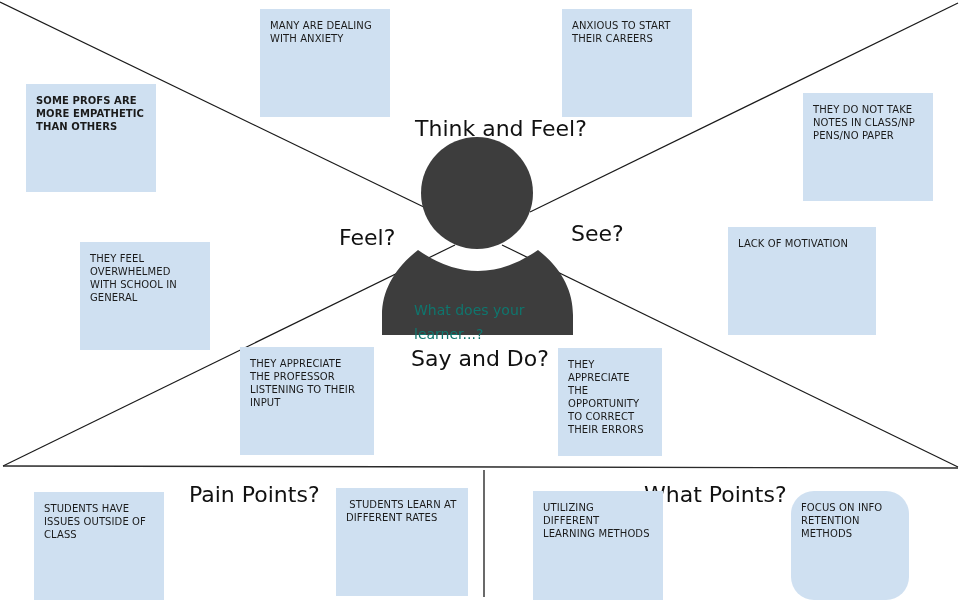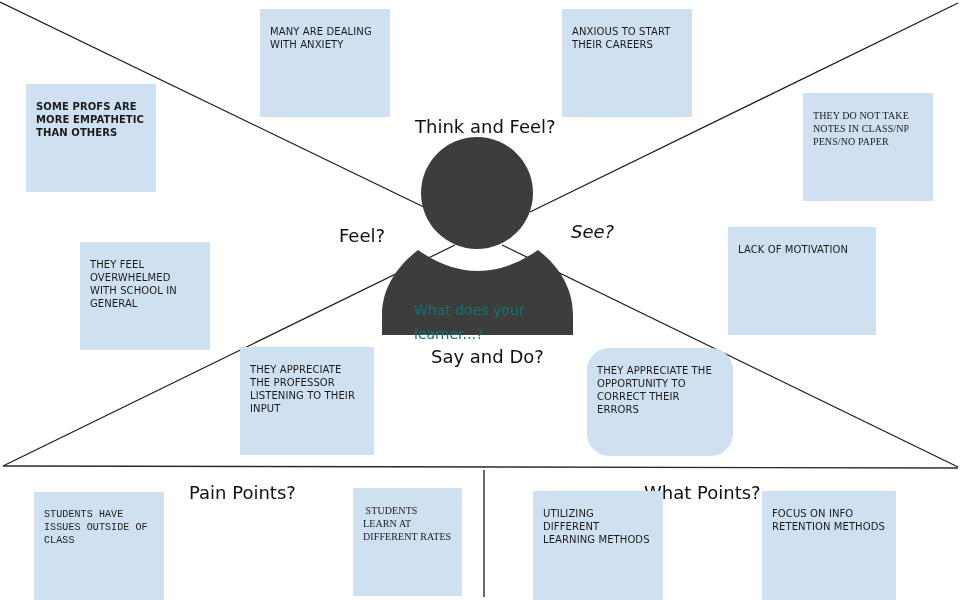--- a/index.html
+++ b/index.html
@@ -1,23 +1,23 @@
 <!DOCTYPE html>
 <html><head>
   <meta charset="utf-8">
   <style>
     html, body { margin: 0; padding: 0; background: #ffffff; }
     body { width: 960px; height: 600px; position: relative; overflow: hidden; font-family: "DejaVu Sans", sans-serif; }
     #lines { position: absolute; left: 0; top: 0; width: 960px; height: 600px; }
     .note {
       position: absolute; background: #cfe0f1; box-sizing: border-box;
-      padding: 16px 10px; font-size: 10px; line-height: 13px; color: #1b1b1b;
+      padding: 10px 10px; font-size: 10px; line-height: 13px; color: #1b1b1b;
       letter-spacing: 0.1px; text-transform: uppercase;
     }
-    .label { position: absolute; font-size: 18px; color: #111; white-space: nowrap; }
+    .label { position: absolute; font-size: 22px; color: #111; white-space: nowrap; }
     .persona-text { position: absolute; left: 414px; top: 298px; color: #0f766e; font-size: 14px; line-height: 24px; width: 150px; }
   </style>
 </head>
 <body>
 
 <svg id="lines" viewBox="0 0 960 600" xmlns="http://www.w3.org/2000/svg">
   <line x1="0" y1="2" x2="430" y2="210" stroke="#1a1a1a" stroke-width="1.2"></line>
   <line x1="958" y1="3" x2="530" y2="212" stroke="#1a1a1a" stroke-width="1.2"></line>
   <line x1="3" y1="466" x2="455" y2="245" stroke="#1a1a1a" stroke-width="1.2"></line>
   <line x1="958" y1="467" x2="502" y2="245" stroke="#1a1a1a" stroke-width="1.2"></line>
@@ -26,34 +26,34 @@
   <g>
     <path d="M382 335 L382 315 C382 290 395 268 418 250 Q478 292 538 250 C561 268 573 290 573 315 L573 335 Z" fill="#3d3d3d"></path>
     <circle cx="477" cy="193" r="56" fill="#3d3d3d"></circle>
   </g>
 </svg>
 
 <div class="persona-text">What does your learner...?</div>
 
 <div class="label" style="left:415px; top:116px;">Think and Feel?</div>
 <div class="label" style="left:339px; top:225px;">Feel?</div>
-<div class="label" style="left:571px; top:221px;font-style:italic;">See?</div>
-<div class="label" style="left:431px; top:346px;text-align:right;">Say and Do?</div>
+<div class="label" style="left:571px; top:221px;">See?</div>
+<div class="label" style="left:411px; top:346px;text-align:right;">Say and Do?</div>
 <div class="label" style="left:189px; top:482px;">Pain Points?</div>
 <div class="label" style="left:644px; top:482px;">What Points?</div>
 
 <div class="note" style="left:260px; top:9px; width:130px; height:108px;">MANY ARE DEALING WITH ANXIETY</div>
 <div class="note" style="left:562px; top:9px; width:130px; height:108px;">ANXIOUS TO START THEIR CAREERS</div>
 
 <div class="note" style="left:26px; top:84px; width:130px; height:108px;font-weight:bold;">SOME PROFS ARE MORE EMPATHETIC THAN OTHERS</div>
 <div class="note" style="left:80px; top:242px; width:130px; height:108px;">THEY FEEL OVERWHELMED WITH SCHOOL IN GENERAL</div>
 
-<div class="note" style="left:803px; top:93px; width:130px; height:108px;font-family:Liberation Serif, serif;">THEY DO NOT TAKE NOTES IN CLASS/NP PENS/NO PAPER</div>
+<div class="note" style="left:803px; top:93px; width:130px; height:108px;">THEY DO NOT TAKE NOTES IN CLASS/NP PENS/NO PAPER</div>
 <div class="note" style="left:728px; top:227px; width:148px; height:108px;">LACK OF MOTIVATION</div>
 
 <div class="note" style="left:240px; top:347px; width:134px; height:108px;">THEY APPRECIATE THE PROFESSOR LISTENING TO THEIR INPUT</div>
-<div class="note" style="left:587px; top:348px; width:146px; height:108px;border-radius:22px;">THEY APPRECIATE THE OPPORTUNITY TO CORRECT THEIR ERRORS</div>
+<div class="note" style="left:558px; top:348px; width:104px; height:108px;">THEY APPRECIATE THE OPPORTUNITY TO CORRECT THEIR ERRORS</div>
 
-<div class="note" style="left:34px; top:492px; width:130px; height:108px;font-family:Liberation Mono, monospace;">STUDENTS HAVE ISSUES OUTSIDE OF CLASS</div>
-<div class="note" style="left:353px; top:488px; width:109px; height:108px; white-space:pre-wrap;font-family:Liberation Serif, serif;"> STUDENTS LEARN AT DIFFERENT RATES</div>
+<div class="note" style="left:34px; top:492px; width:130px; height:108px;">STUDENTS HAVE ISSUES OUTSIDE OF CLASS</div>
+<div class="note" style="left:336px; top:488px; width:132px; height:108px; white-space:pre-wrap;"> STUDENTS LEARN AT DIFFERENT RATES</div>
 
 <div class="note" style="left:496px; top:491px; width:130px; height:109px;margin-left:37px;">UTILIZING DIFFERENT LEARNING METHODS</div>
-<div class="note" style="left:762px; top:491px; width:134px; height:109px;">FOCUS ON INFO RETENTION METHODS</div>
+<div class="note" style="left:791px; top:491px; width:118px; height:109px;border-radius:23px;">FOCUS ON INFO RETENTION METHODS</div>
 
 </body></html>

